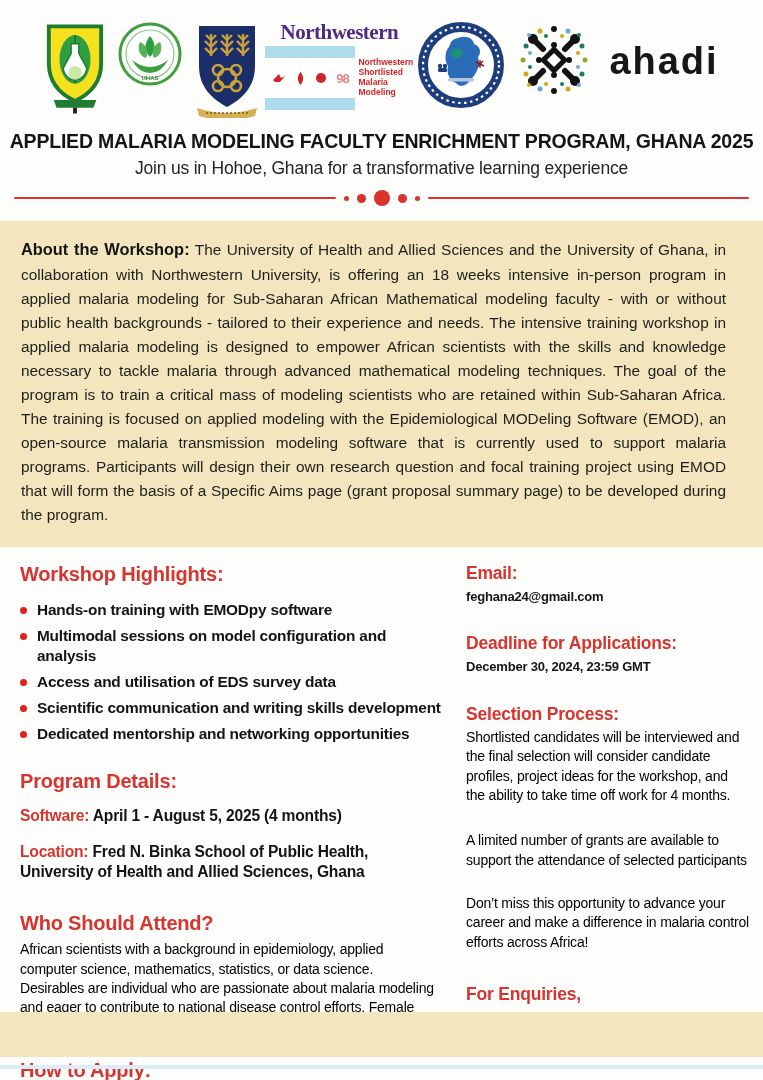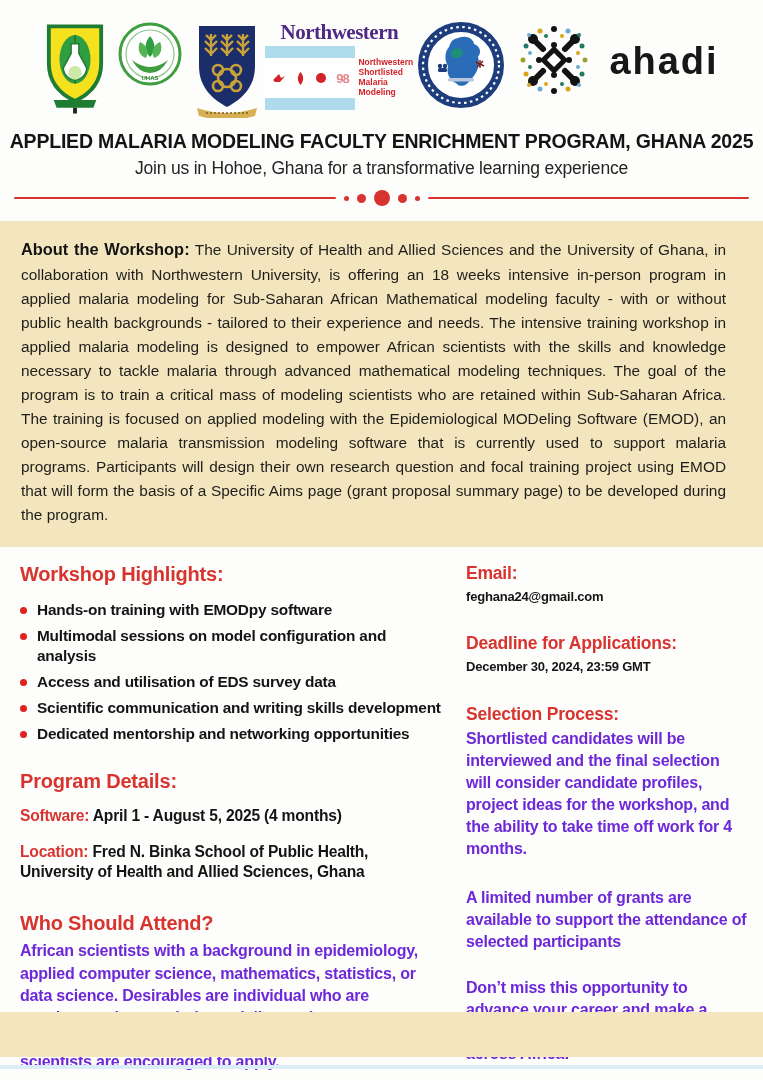--- a/index.html
+++ b/index.html
@@ -70,21 +70,21 @@
   .h-big{font-size:20px;letter-spacing:-0.2px;}
   .h-mid{font-size:17.5px;letter-spacing:-0.2px;}
   .bullets{list-style:none;margin:14px 0 0 0;padding:0;}
   .bullets li{display:flex;gap:10px;margin-bottom:6px;}
   .bullet-dot{flex:0 0 7px;width:7px;height:7px;border-radius:50%;background:#e0231f;margin-top:7px;}
   .bullet-text{font-size:15.4px;font-weight:bold;color:#141414;line-height:1.3;letter-spacing:-0.2px;}
   .detail-line{margin-top:13px;font-size:15.6px;font-weight:bold;color:#141414;line-height:1.3;letter-spacing:-0.2px;}
   .detail-line .lbl{color:#d7342f;}
   .loc-wrap{max-width:368px;}
   .body-bold{
-    margin-top:5px;font-size:16px;font-weight:bold;color:#6d28d9;
+    margin-top:5px;font-size:14px;font-weight:normal;color:#000000;
     line-height:1.38;letter-spacing:-0.2px;
   }
   .mt26{margin-top:26px;} .mt30{margin-top:30px;} .mt22{margin-top:22px;}
   .mt28{margin-top:28px;} .mt24{margin-top:24px;}
   .rc-val{margin-top:4px;font-size:13px;font-weight:bold;color:#141414;letter-spacing:-0.2px;line-height:1.35;}
   
   .bottom-band{position:absolute;left:0;right:0;bottom:23px;height:45px;background:#f3e5bd;}
   .bottom-blue{position:absolute;left:0;right:0;bottom:11px;height:4px;background:#dcedf8;}
 </style>
 </head>

